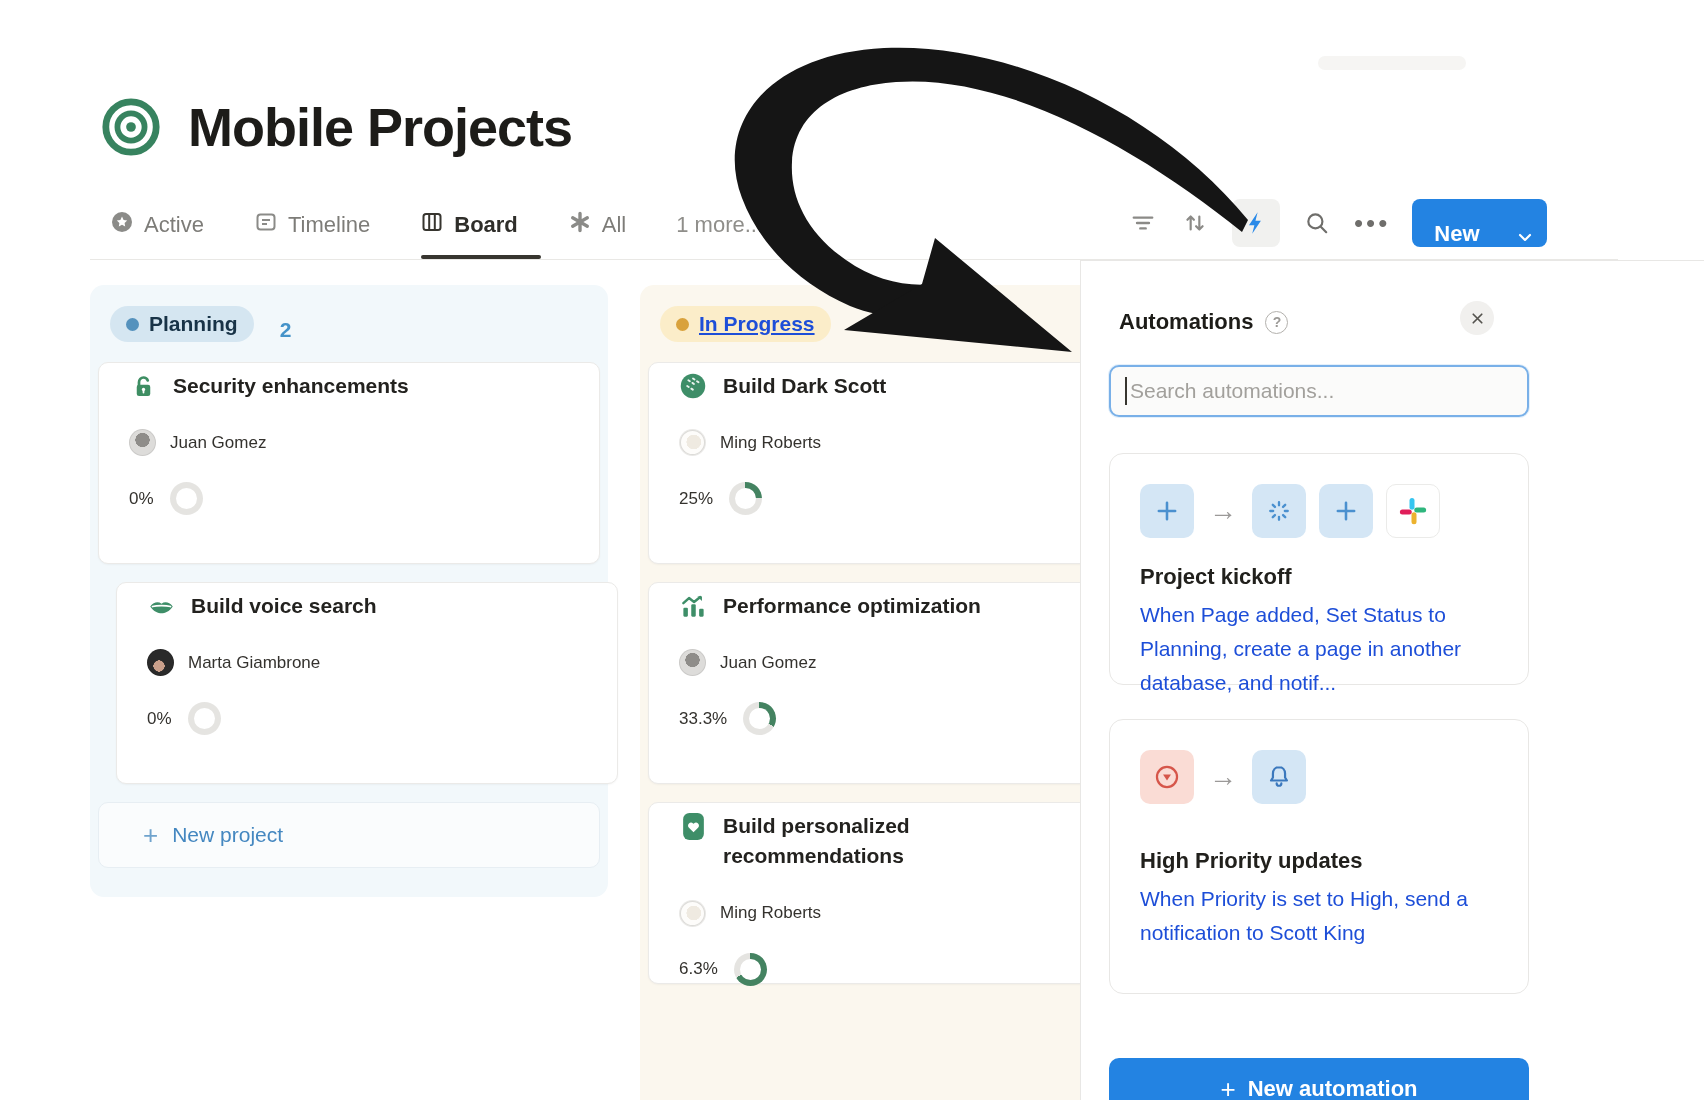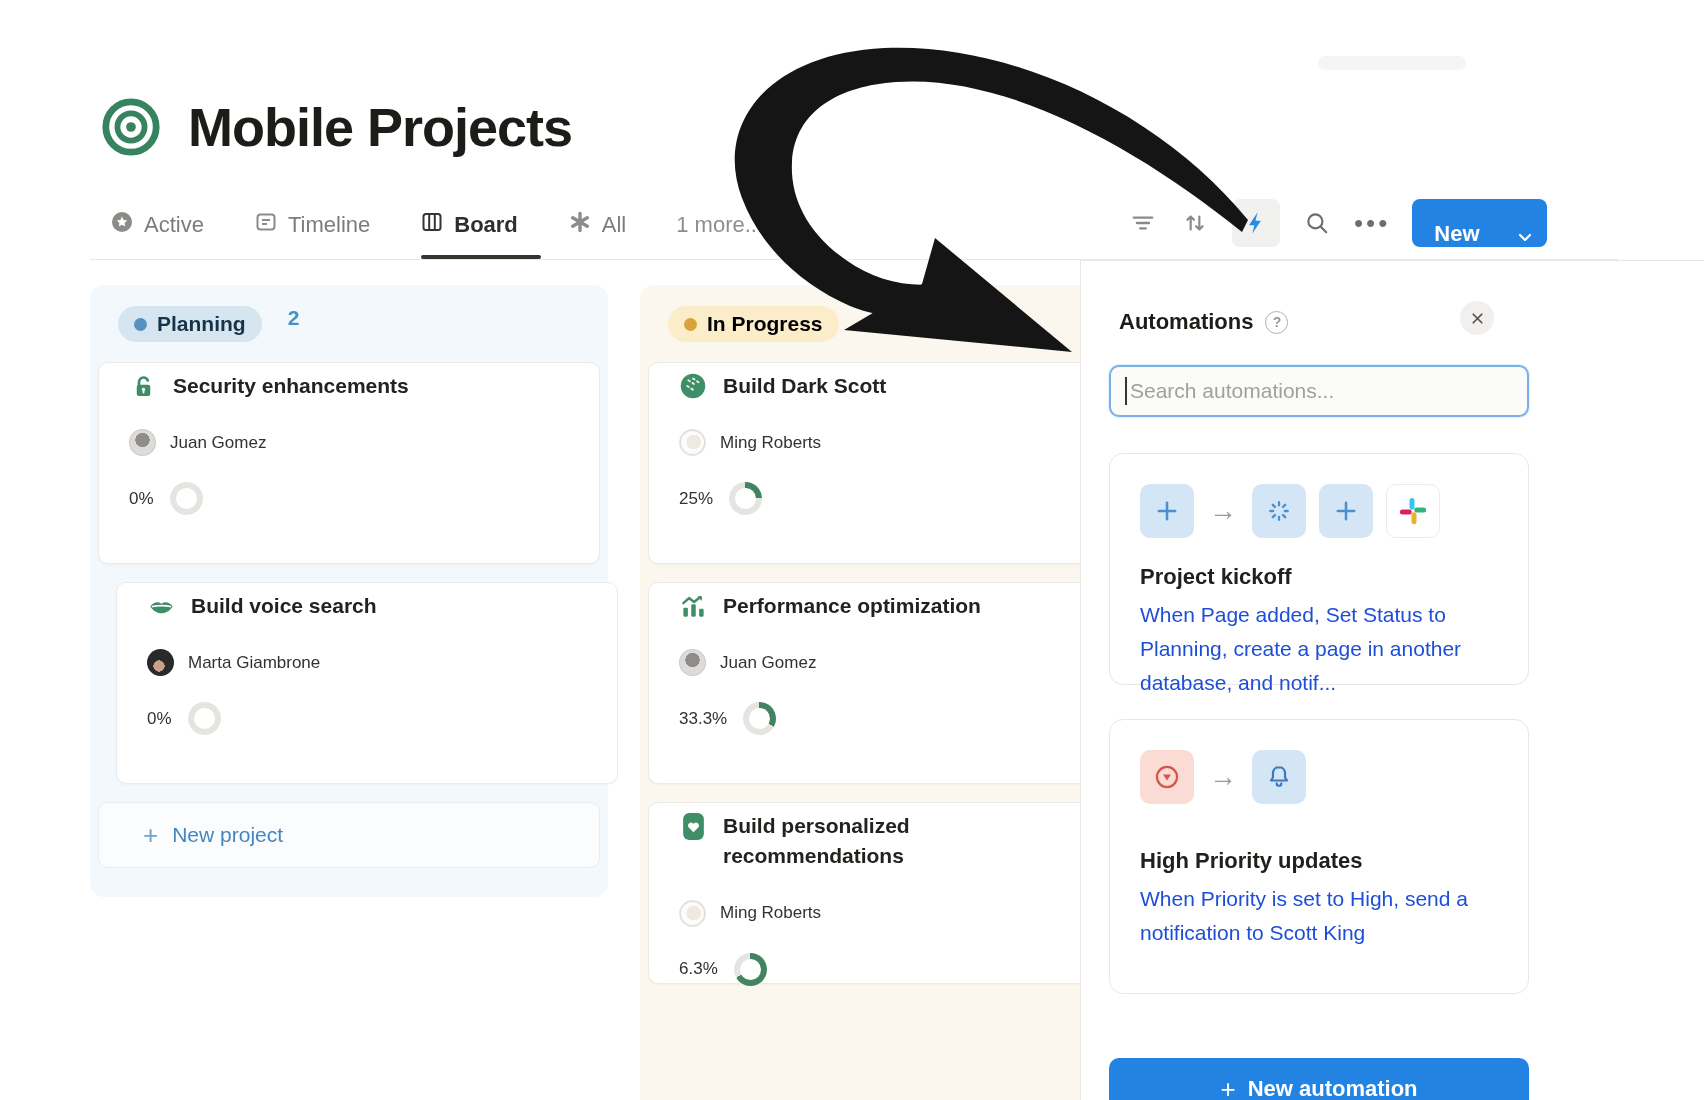--- a/index.html
+++ b/index.html
@@ -27,24 +27,24 @@
   .dots{font-size:26px;color:#6f6e6b;letter-spacing:3px;line-height:10px;cursor:pointer;}
   .new-btn{display:flex;align-items:flex-end;height:48px;border-radius:8px;background:#2383e2;overflow:hidden;cursor:pointer;}
   .new-btn .lbl{display:flex;align-items:center;padding:0 22px;color:#fff;font-size:22px;font-weight:700;}
   .new-btn .sep{width:1px;background:rgba(255,255,255,.38);margin:8px 0;}
   .new-btn .chev{display:flex;align-items:center;padding:0 12px;}
 
   
   .column{position:absolute;border-radius:14px;}
   .col-planning{left:90px;top:285px;width:518px;height:612px;background:#f2f8fb;}
   .col-inprogress{left:640px;top:285px;width:520px;height:815px;background:#fbf7ee;border-bottom-left-radius:0;border-bottom-right-radius:0;}
-  .col-header{position:absolute;top:21px;left:28px;display:flex;align-items:flex-start;gap:26px;}
+  .col-header{position:absolute;top:21px;left:20px;display:flex;align-items:flex-end;gap:26px;}
   .pill{display:flex;align-items:center;gap:10px;height:36px;padding:0 16px;border-radius:18px;font-size:21px;font-weight:700;cursor:pointer;}
   .pill-planning{background:#d5e6f1;color:#183347;}
-  .pill-inprogress{background:#fbedc9;color:#000000;}
+  .pill-inprogress{background:#fbedc9;color:#1d4ed8;text-decoration:underline;}
   .pill .dot{width:13px;height:13px;border-radius:50%;}
   .dot-blue{background:#5592bd;}
   .dot-orange{background:#d9a23c;}
   .col-count{font-size:21px;font-weight:600;color:#4593c9;}
 
   .card{position:absolute;background:#fff;border:1px solid #ebeae8;border-radius:10px;
         box-shadow:0 1px 2px rgba(15,15,15,.04);padding:8px 30px;box-sizing:border-box;cursor:pointer;}
   .card-title-row{display:flex;align-items:flex-start;gap:16px;}
   .card-icon{width:28px;height:28px;flex:0 0 auto;display:flex;align-items:center;justify-content:center;margin-top:1px;}
   .card-title{font-size:21px;font-weight:700;color:#23221f;line-height:1.45;white-space:nowrap;}

